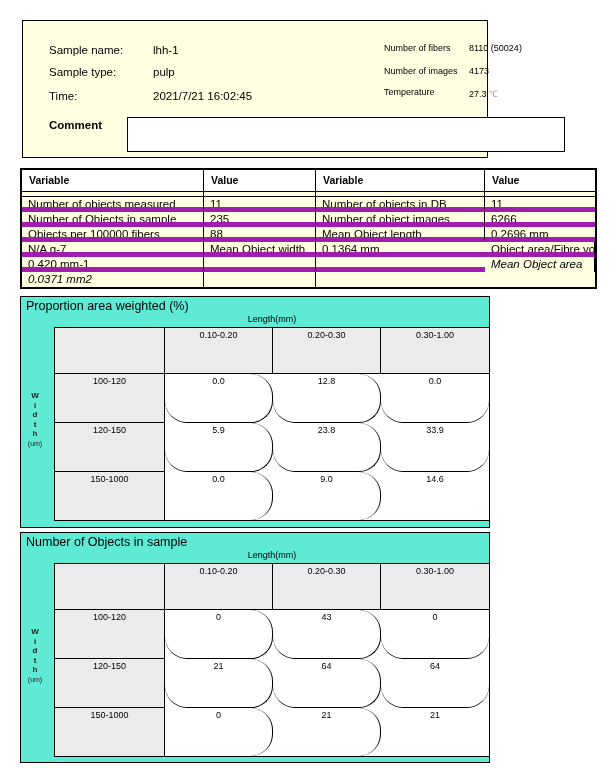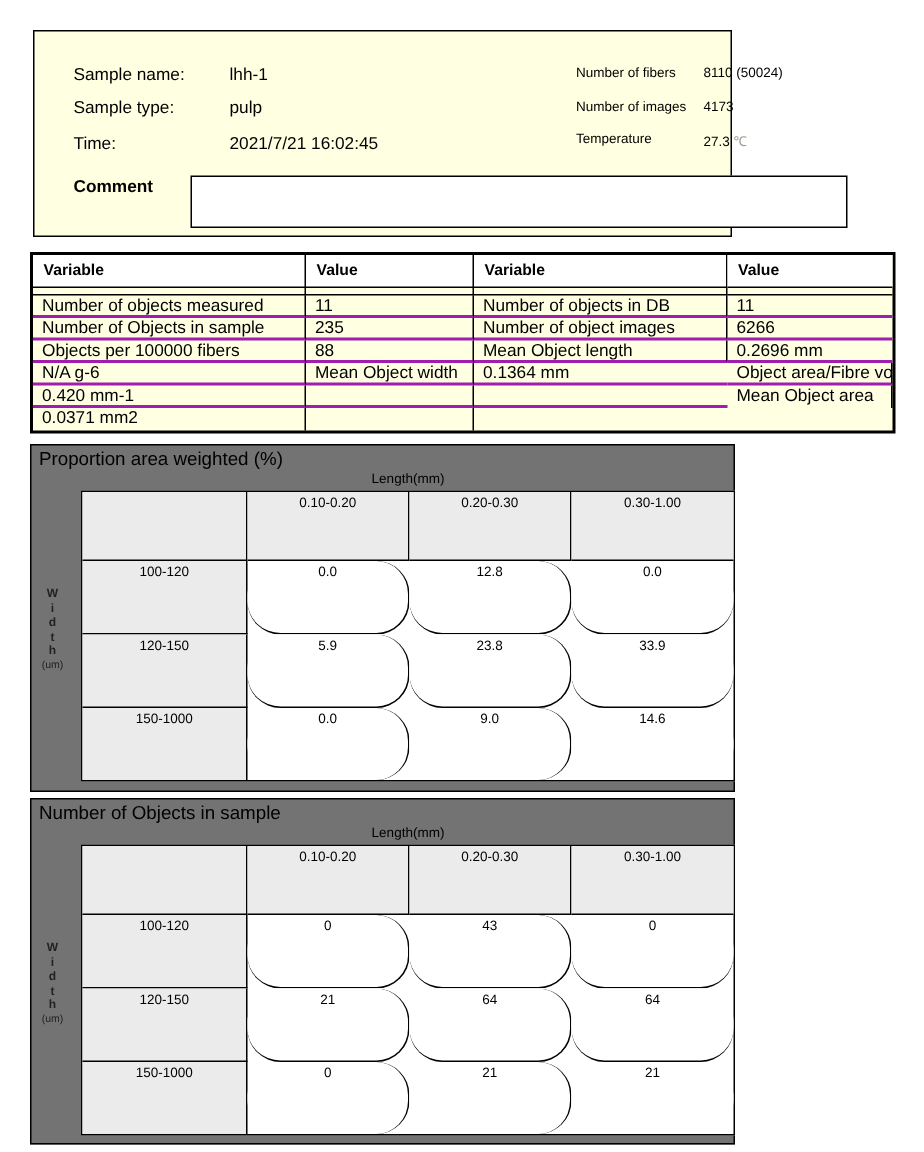--- a/index.html
+++ b/index.html
@@ -33,27 +33,27 @@
     grid-template-columns: 182px 112px 169px 110px;
     grid-template-rows: 22px 5px repeat(6, 15px);
   }
   .vt-cell { border-right: 1px solid #000; overflow: hidden; white-space: nowrap; }
   .vt-cell.last-col { border-right: none; }
   .vt-head {
     background: #ffffff; font-weight: bold; font-size: 10.5px;
     padding: 4px 0 0 7px; border-bottom: 1px solid #000;
   }
   .vt-spacer { height: 5px; border-bottom: 1px solid #000; }
-  .vt-data { font-size: 11.5px; line-height: 14px; padding-left: 6px; border-bottom: 2px solid #a21caf; }
-  .vt-data.last-row { border-bottom: none; }
+  .vt-data { font-size: 11.5px; line-height: 14px; padding-left: 6px; border-bottom: 5px solid #a21caf; }
+  .vt-data.last-row { border-bottom: none; font-style: italic; }
 
   
   .matrix-panel {
     position: absolute; left: 20px; width: 470px;
-    background: #737373; border: 1px solid #000;
+    background: #5eead4; border: 1px solid #000;
   }
   .panel-1 { top: 296px; height: 232px; }
   .panel-2 { top: 532px; height: 231px; }
   .matrix-title { position: absolute; left: 5px; top: 2px; font-size: 12.5px; }
   .length-label { position: absolute; left: 33px; top: 17px; width: 436px; text-align: center; font-size: 9px; }
   .width-label {
     position: absolute; left: 0; top: 94px; width: 28px; text-align: center;
     font-size: 8px; font-weight: bold; line-height: 9.5px; color: #222;
   }
   .width-label .u { font-size: 7px; font-weight: normal; }
@@ -128,21 +128,21 @@
     <div class="vt-cell vt-data">Number of Objects in sample</div>
     <div class="vt-cell vt-data">235</div>
     <div class="vt-cell vt-data">Number of object images</div>
     <div class="vt-cell vt-data last-col">6266</div>
 
     <div class="vt-cell vt-data">Objects per 100000 fibers</div>
     <div class="vt-cell vt-data">88</div>
     <div class="vt-cell vt-data">Mean Object length</div>
     <div class="vt-cell vt-data last-col">0.2696 mm</div>
 
-    <div class="vt-cell vt-data">N/A g-6</div>
+    <div class="vt-cell vt-data">N/A g-7</div>
     <div class="vt-cell vt-data">Mean Object width</div>
     <div class="vt-cell vt-data last-col">0.1364 mm</div>
 
     <div class="vt-cell vt-data">Object area/Fibre volume</div>
     <div class="vt-cell vt-data">0.420 mm-1</div>
     <div class="vt-cell vt-data"></div>
     <div class="vt-cell vt-data last-col"></div>
 
     <div class="vt-cell vt-data last-row">Mean Object area</div>
     <div class="vt-cell vt-data last-row">0.0371 mm2</div>

